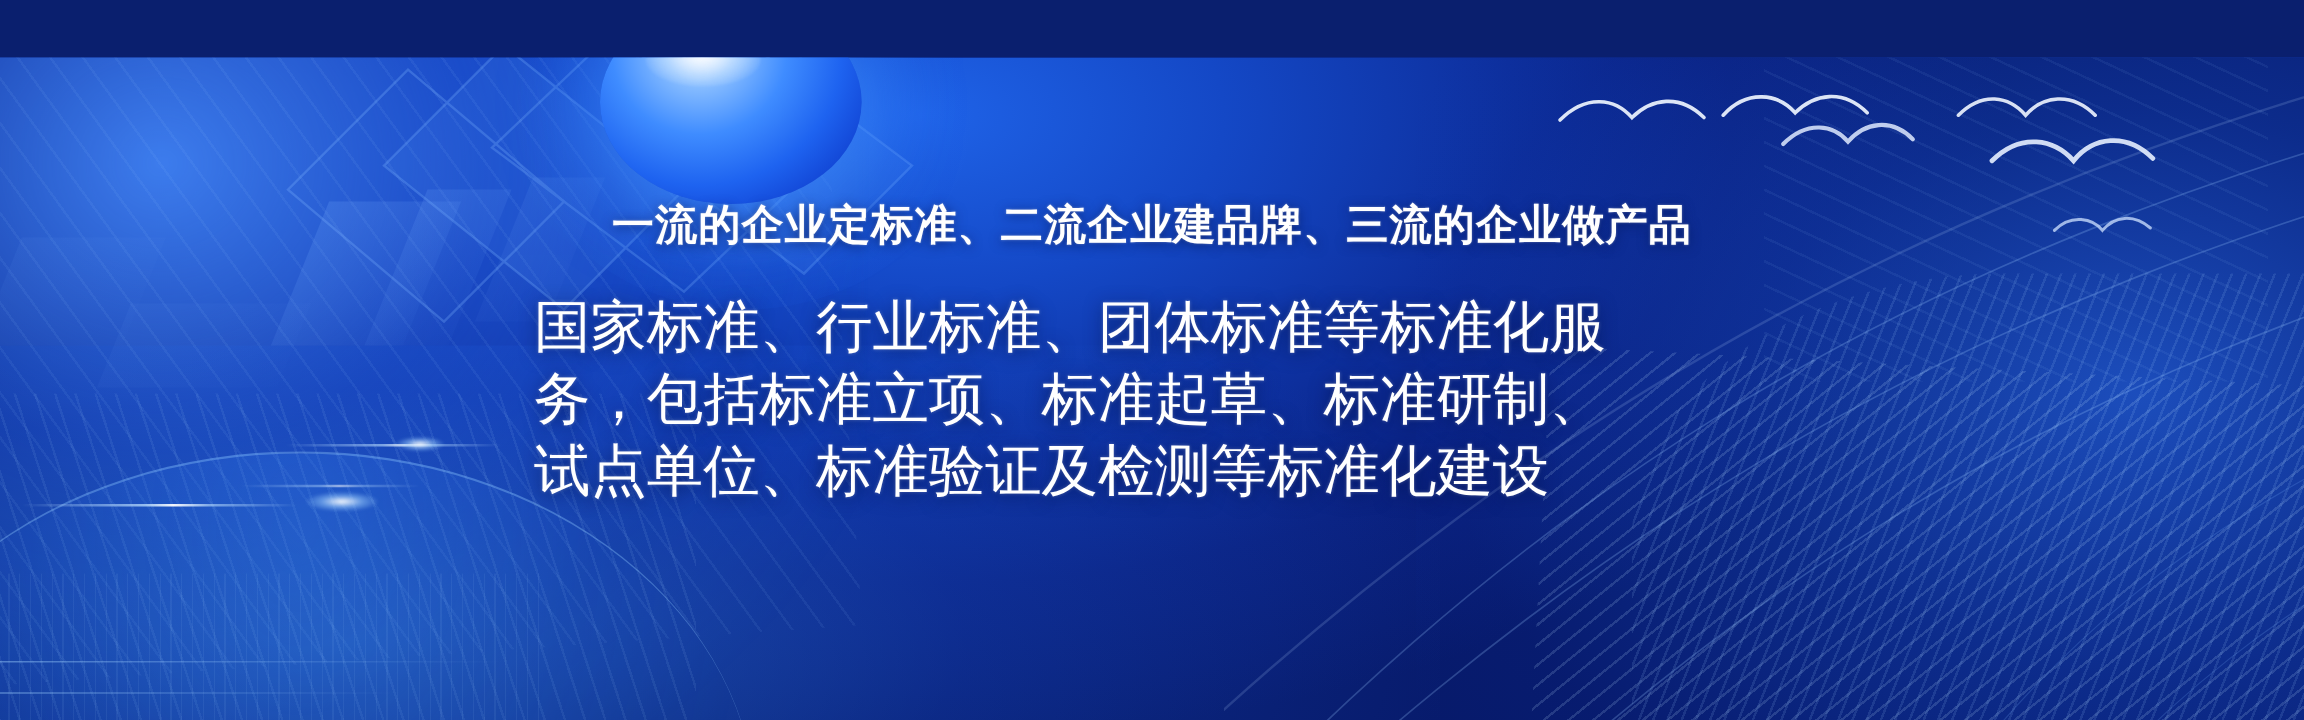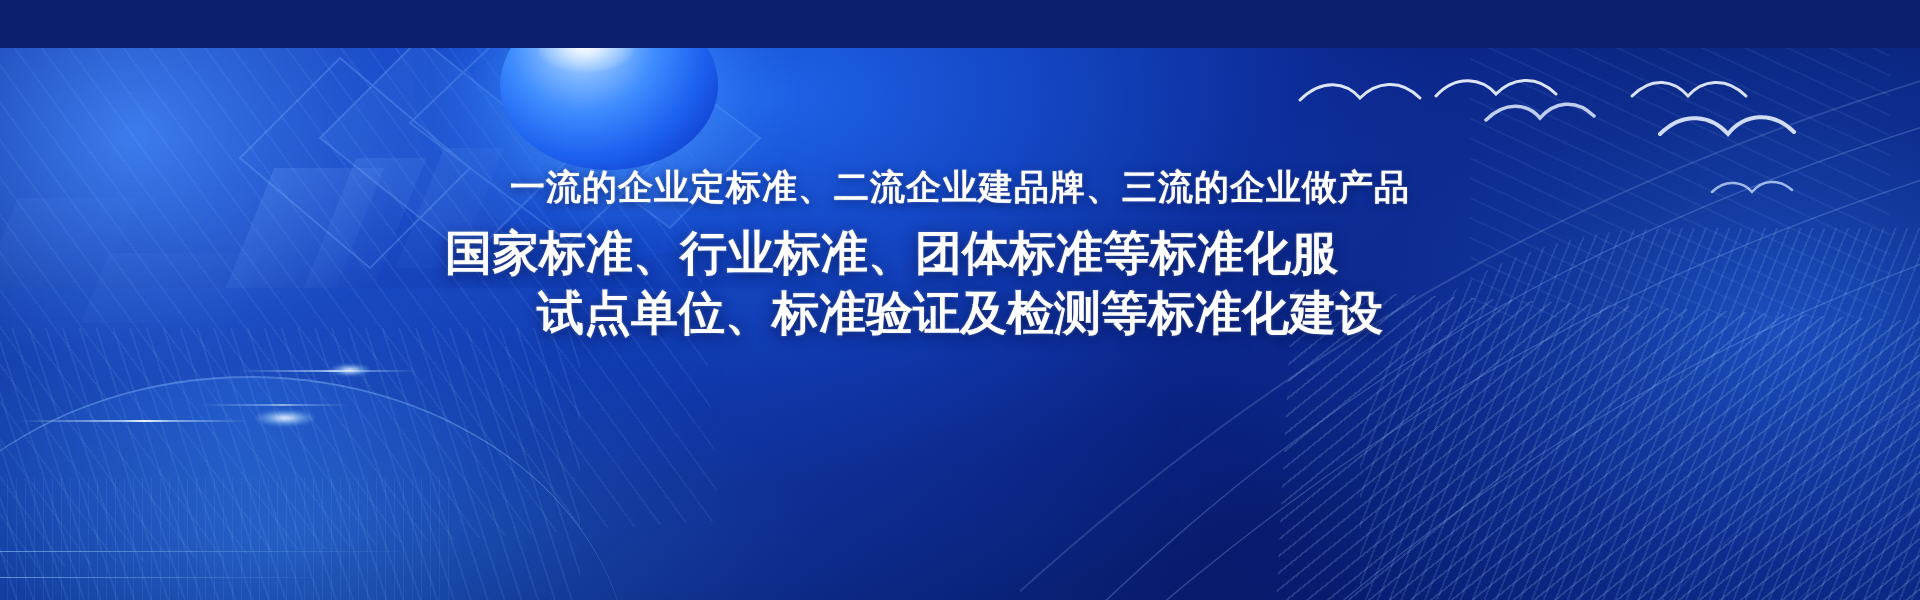--- a/index.html
+++ b/index.html
@@ -179,33 +179,33 @@
     font-weight: 700;
     letter-spacing: 1px;
     color: #ffffff;
     text-shadow: 0 2px 10px rgba(5,25,95,0.8), 0 0 2px rgba(255,255,255,0.5);
     white-space: nowrap;
   }
   .body-block {
     position: absolute;
     left: 50%;
     transform: translateX(-50%);
-    top: 175px;
+    top: 194px;
     width: 1030px;
     font-size: 47px;
-    font-weight: 700;
+    font-weight: 400;
     line-height: 60px;
     color: #ffffff;
     text-shadow: 0 3px 14px rgba(4,20,85,0.85), 0 0 3px rgba(255,255,255,0.35);
   }
   .body-line { display: block; }
   .body-line.l1 { text-align: left; }
   .body-line.l2 { text-align: left; }
   .body-line.l3 { text-align: left; }
-  .body-line.l4 { text-align: center; }
+  .body-line.l4 { text-align: left; }
 </style>
 </head>
 <body>
 
 <div id="banner">
 
   <div class="bg-base"></div>
   <div class="bg-left-glow"></div>
   <div class="bg-right-glow"></div>
   <div class="bg-bottom-glow"></div>
@@ -292,17 +292,18 @@
       </g>
     </svg>
   </div>
 
   <div class="text-wrap">
 
     <div class="headline">一流的企业定标准、二流企业建品牌、三流的企业做产品</div>
 
     <div class="body-block">
       <span class="body-line l1">国家标准、行业标准、团体标准等标准化服</span>
+      <span class="body-line l2">务，包括标准立项、标准起草、标准研制、</span>
       <span class="body-line l4">试点单位、标准验证及检测等标准化建设</span>
     </div>
 
   </div>
 </div>
 
 </body></html>

